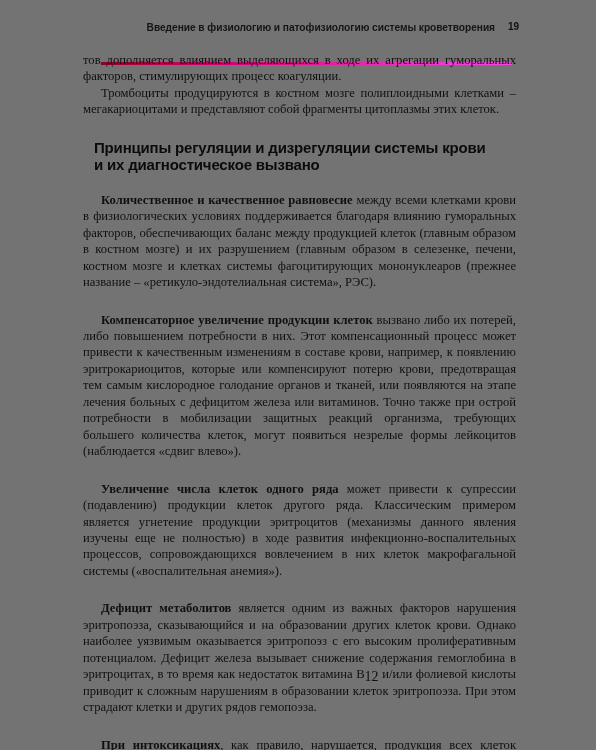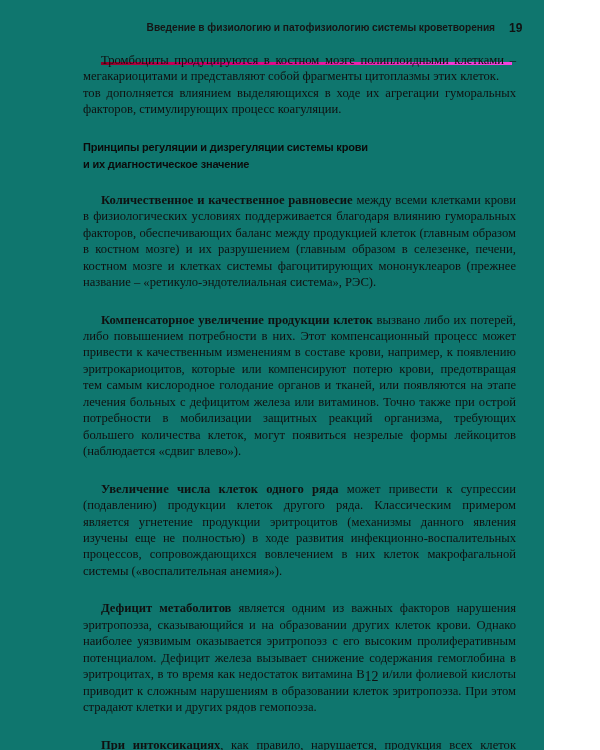--- a/index.html
+++ b/index.html
@@ -10,23 +10,23 @@
   body {
     width: 600px;
     height: 750px;
     overflow: hidden;
     font-family: "Liberation Serif", "DejaVu Serif", serif;
     color: #101010;
   }
 
   .page {
     position: relative;
-    width: 544px;
+    width: 596px;
     height: 750px;
-    background: #0f766e;
+    background: #737373;
     box-sizing: border-box;
   }
 
   
   .running-head {
     position: absolute;
     left: 0;
     top: 22px;
     width: 600px;
     height: 22px;
@@ -39,25 +39,26 @@
     text-align: right;
     font-family: "Liberation Sans", "DejaVu Sans", sans-serif;
     font-size: 10.2px;
     font-weight: bold;
     letter-spacing: -0.05px;
     color: #151515;
     white-space: nowrap;
   }
   .running-head-page {
     position: absolute;
-    left: 509px;
+    left: 489px;
     top: -1px;
     width: 30px;
+    text-align: right;
     font-family: "Liberation Sans", "DejaVu Sans", sans-serif;
-    font-size: 12px;
+    font-size: 10px;
     font-weight: bold;
     color: #111111;
   }
   .running-head-rule {
     position: absolute;
     left: 101px;
     top: 40px;
     width: 411px;
     height: 2.6px;
     background: linear-gradient(to right, #8c0026 0%, #b3003f 8%, #d8007a 32%, #ea23ad 62%, #f23ad6 86%, #f445de 100%);
@@ -82,23 +83,23 @@
   }
   p.body.indent { text-indent: 18px; }
   p.body.gap-before { margin-top: 21px; }
 
   .run-bold { font-weight: bold; }
   .run-italic { }
   sub { font-size: 14px; line-height: 0; vertical-align: baseline; position: relative; top: 2.6px; }
 
   
   .section-heading {
-    margin: 0;
+    margin: 11px;
     font-family: "Liberation Sans", "DejaVu Sans", sans-serif;
-    font-size: 11px;
+    font-size: 15px;
     font-weight: bold;
     line-height: 17.5px;
     letter-spacing: -0.18px;
     color: #0b0b0b;
     text-align: left;
   }
   .heading-block { margin-top: 21px; margin-bottom: 18px; }
   .heading-line { display: block; white-space: nowrap; }
 </style>
 </head>
@@ -107,27 +108,27 @@
 <div class="page">
 
   <div class="running-head">
     <div class="running-head-title">Введение в физиологию и патофизиологию системы кроветворения</div>
     <div class="running-head-page">19</div>
     <div class="running-head-rule"></div>
   </div>
 
   <div class="column">
 
+    <p class="body"><span>тов дополняется влиянием выделяющихся в ходе их агрегации гуморальных факторов, стимулирующих процесс коагуляции.</span></p>
+
     <p class="body indent"><span>Тромбоциты продуцируются в костном мозге полиплоидными клетками – мегакариоцитами и представляют собой фрагменты цитоплазмы этих клеток.</span></p>
-
-    <p class="body"><span>тов дополняется влиянием выделяющихся в ходе их агрегации гуморальных факторов, стимулирующих процесс коагуляции.</span></p>
 
     <h2 class="section-heading heading-block">
       <span class="heading-line">Принципы регуляции и дизрегуляции системы крови</span>
-      <span class="heading-line">и их диагностическое значение</span>
+      <span class="heading-line">и их диагностическое вызвано</span>
     </h2>
 
     <p class="body indent"><span class="run-bold">Количественное и качественное равновесие</span><span> между всеми клетками крови в физиологических условиях поддерживается благодаря влиянию гуморальных факторов, обеспечивающих баланс между продукцией клеток (главным образом в костном мозге) и их разрушением (главным образом в селезенке, печени, костном мозге и клетках системы фагоцитирующих мононуклеаров (прежнее название – «ретикуло-эндотелиальная система», РЭС).</span></p>
 
     <p class="body indent gap-before"><span class="run-bold">Компенсаторное увеличение продукции клеток</span><span> вызвано либо их потерей, либо повышением потребности в них. Этот компенсационный процесс может привести к качественным изменениям в составе крови, например, к появлению эритрокариоцитов, которые или компенсируют потерю крови, предотвращая тем самым кислородное голодание органов и тканей, или появляются на этапе лечения больных с дефицитом железа или витаминов. Точно также при острой потребности в мобилизации защитных реакций организма, требующих большего количества клеток, могут появиться незрелые формы лейкоцитов (наблюдается «сдвиг влево»).</span></p>
 
     <p class="body indent gap-before"><span class="run-bold">Увеличение числа клеток одного ряда</span><span> может привести к </span><span class="run-italic">супрессии</span><span> (подавлению) продукции клеток </span><span class="run-italic">другого ряда</span><span>. Классическим примером является угнетение продукции эритроцитов (механизмы данного явления изучены еще не полностью) в ходе развития инфекционно-воспалительных процессов, сопровождающихся вовлечением в них клеток макрофагальной системы («воспалительная анемия»).</span></p>
 
     <p class="body indent gap-before"><span class="run-bold">Дефицит метаболитов</span><span> является одним из важных факторов </span><span class="run-italic">нарушения эритропоэза</span><span>, сказывающийся и на образовании других клеток крови. Однако наиболее уязвимым оказывается эритропоэз с его высоким пролиферативным потенциалом. Дефицит железа вызывает снижение содержания гемоглобина в эритроцитах, в то время как недостаток витамина B</span><sub>12</sub><span> и/или фолиевой кислоты приводит к сложным нарушениям в образовании клеток эритропоэза. При этом страдают клетки и других рядов гемопоэза.</span></p>
 

